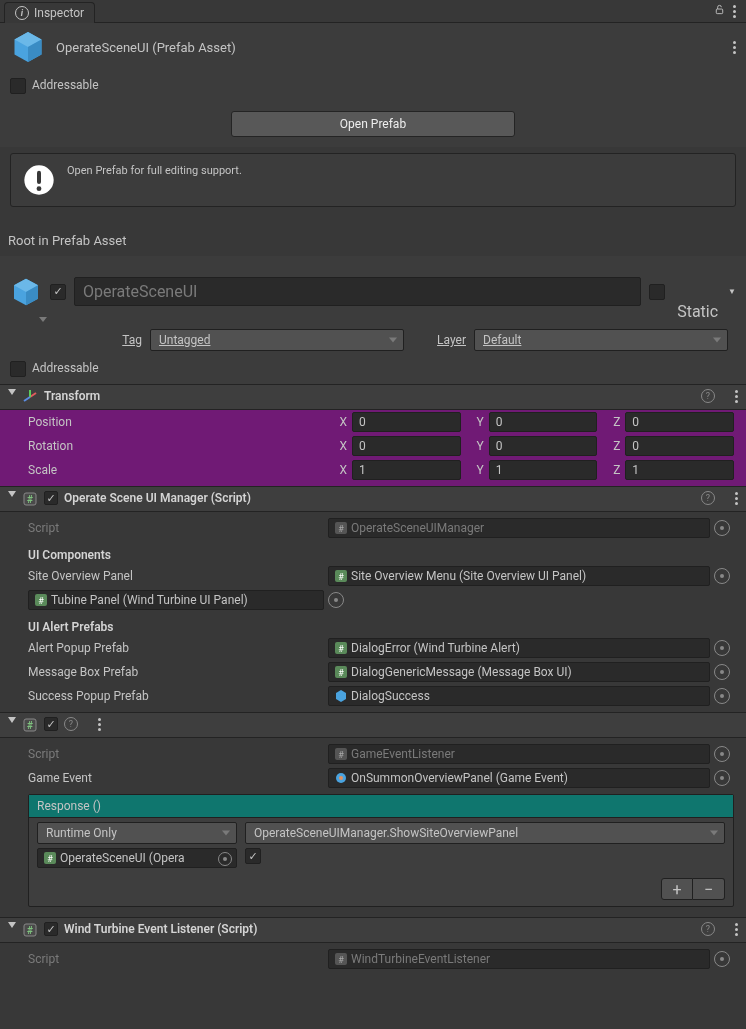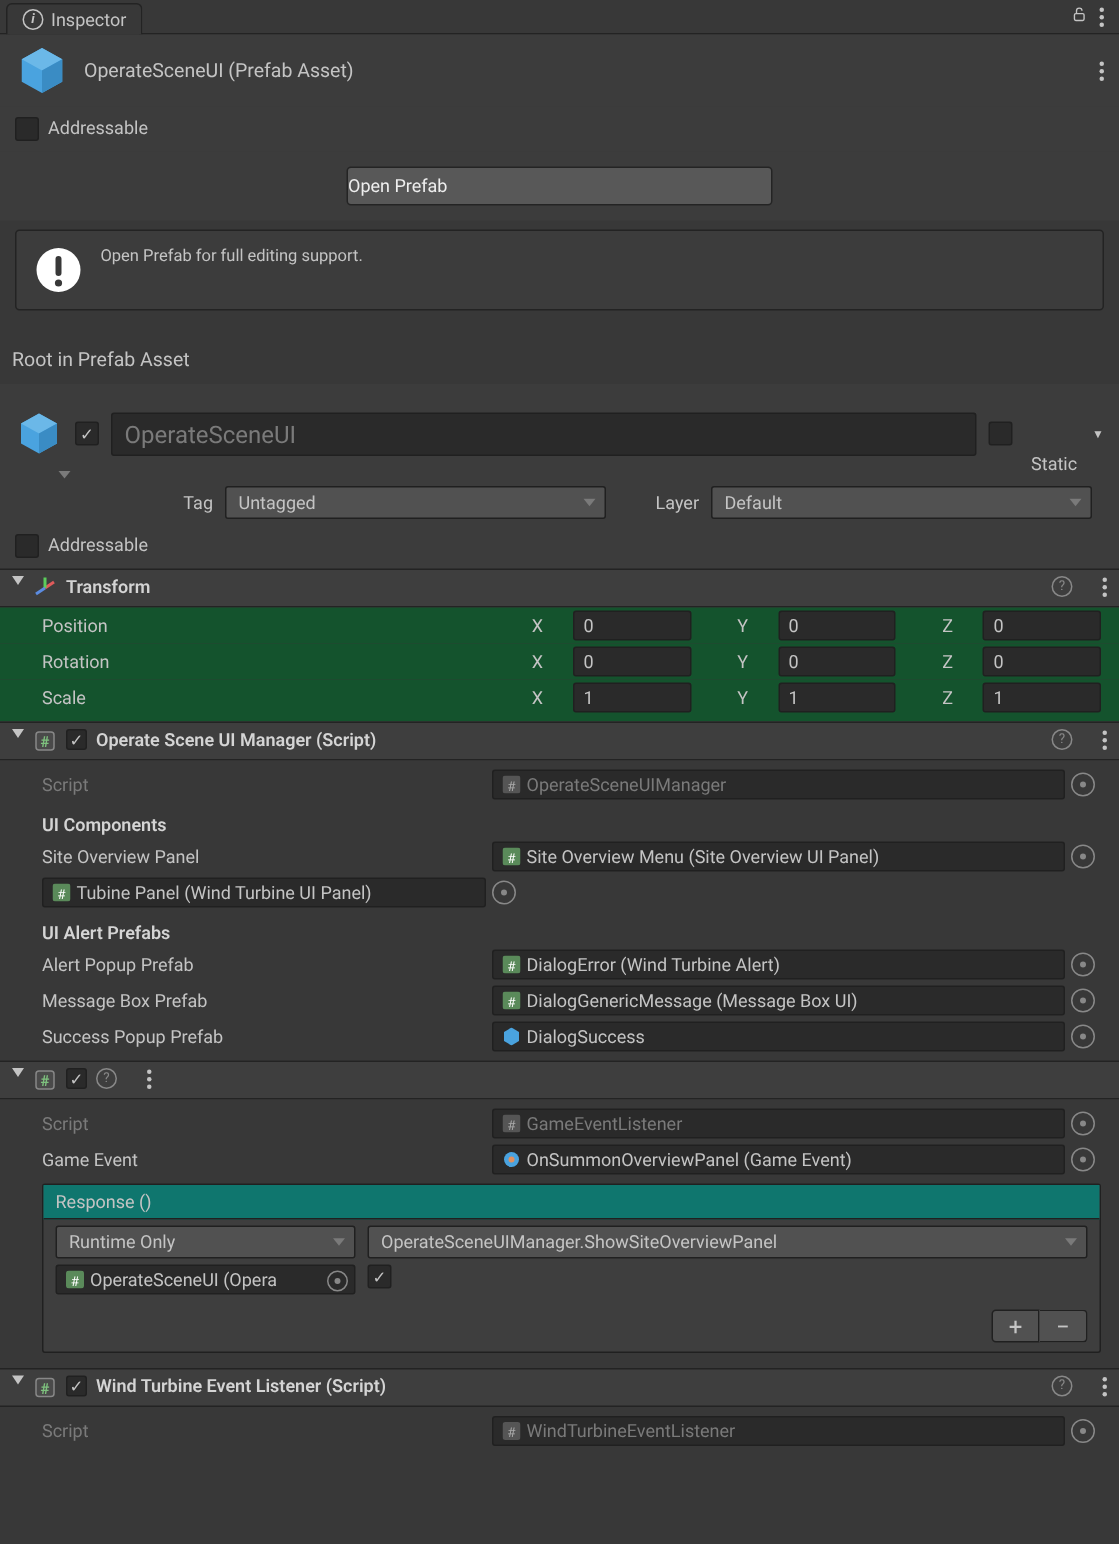--- a/index.html
+++ b/index.html
@@ -17,49 +17,49 @@
 .prefab-icon { width: 36px; height: 36px; }
 .prefab-icon svg { width: 36px; height: 36px; }
 .asset-name { font-size: 13px; color: #c4c4c4; }
 .header .actions { margin-left: auto; display: flex; gap: 6px;}
 
 .chk-row { display: flex; align-items: flex-start; gap: 6px; padding: 7px 10px; background: #3c3c3c;}
 .chk { width: 16px; height: 16px; background: #2a2a2a; border: 1px solid #202020; border-radius: 2px; display:flex; align-items:center; justify-content:center;}
 .chk.checked::after { content: "✓"; font-size: 11px; color: #c4c4c4; }
 
 .open-prefab-row { padding: 10px; background: #3c3c3c; display:flex; justify-content:center;}
-.open-prefab-btn { width: 284px; padding: 5px 0; background: #585858; color: #eee; border: 1px solid #242424; border-radius: 3px; text-align: left; cursor:pointer;}
+.open-prefab-btn { width: 284px; padding: 5px 0; background: #585858; color: #eee; border: 1px solid #242424; border-radius: 3px; text-align: center; cursor:pointer;}
 
 .info-box { margin: 6px 10px 10px 10px; padding: 10px 12px; background: #3c3c3c; border: 1px solid #232323; border-radius: 3px; display: flex; align-items: flex-start; gap: 12px; }
 .info-icon { width: 32px; height: 32px; flex-shrink:0; }
 .info-text { font-size: 11px; color: #c4c4c4; }
 
 .root-label { padding: 16px 8px 8px 8px; font-size: 13px; color: #c4c4c4; background: #383838;}
 
 .go-header { display: flex; align-items: center; gap: 8px; padding: 6px 10px; background: #3c3c3c;}
 .go-icon { width: 32px; height: 32px; }
 .name-input { flex: 1; background: #2a2a2a; border: 1px solid #202020; border-radius: 2px; padding: 4px 8px; color: #7a7a7a; font-size: 16px;}
-.static-label { font-size: 12px; color: #c4c4c4; margin-left: 4px; margin-top: 40px;}
+.static-label { font-size: 16px; color: #c4c4c4; margin-left: 4px; margin-top: 40px;}
 .tri { font-size: 8px; color: #c4c4c4; margin-left:2px;}
 .go-popout { position: relative;}
 .go-popout::after { content: ""; position: absolute; right: -5px; bottom: -14px; width: 0; height: 0; border-left: 4px solid transparent; border-right: 4px solid transparent; border-top: 5px solid #7a7a7a;}
 
-.tag-layer { display: grid; grid-template-columns: 90px 1fr 70px 1fr; gap: 0; align-items: center; padding: 2px 18px 6px 60px; background: #3c3c3c;}
+.tag-layer { display: grid; grid-template-columns: 90px 1fr 70px 1fr; gap: 0; align-items: center; padding: 2px 18px 6px 60px; background: #3c3c3c; text-decoration: underline;}
 .tl-label { text-align: right; padding-right: 8px; font-size: 12px;}
 .dropdown { background: #515151; border: 1px solid #202020; border-radius: 2px; padding: 3px 8px; color: #c4c4c4; position: relative; font-size:12px;}
 .dropdown::after { content: ""; position: absolute; right: 6px; top: 50%; transform: translateY(-50%); width: 0; height: 0; border-left: 4px solid transparent; border-right: 4px solid transparent; border-top: 5px solid #7a7a7a; }
 
 .comp-header { display: flex; align-items: flex-start; gap: 6px; padding: 4px 8px; background: #3e3e3e; border-top: 1px solid #232323; border-bottom: 1px solid #232323;}
 .foldout { width: 0; height: 0; border-left: 4px solid transparent; border-right: 4px solid transparent; border-top: 6px solid #c4c4c4; }
 .comp-icon { width: 16px; height: 16px; display:flex; align-items:center; justify-content:center;}
 .comp-title { font-weight: 600; font-size: 12px; color: #d4d4d4; flex:1;}
 .comp-actions { display: flex; gap: 10px; align-items: center; }
 .help-icon { width: 14px; height: 14px; border: 1.3px solid #888; border-radius: 50%; display: flex; align-items: center; justify-content: center; font-size: 9px; color: #888;}
 
-.prop-row { display: grid; grid-template-columns: 296px 18px 1fr 18px 1fr 18px 1fr; gap: 20px; align-items: center; padding: 2px 12px 2px 28px; background: #14532d;}
+.prop-row { display: grid; grid-template-columns: 296px 18px 1fr 18px 1fr 18px 1fr; gap: 5px; align-items: center; padding: 2px 12px 2px 28px; background: #701a75;}
 .prop-row .label { font-size: 12px; color: #c4c4c4;}
 .axis { text-align: right; font-size: 12px; color: #c4c4c4;}
 .num-input { background: #2a2a2a; border: 1px solid #202020; border-radius: 2px; padding: 2px 6px; color: #c4c4c4; font-size: 12px; width: 100%;}
 
 .field-row { display: grid; grid-template-columns: 296px 1fr 20px; gap: 4px; align-items: center; padding: 2px 12px 2px 28px; background: #383838;}
 .field-label { font-size: 12px; color: #c4c4c4;}
 .field-label.dim { color: #7a7a7a;}
 .obj-field { background: #2a2a2a; border: 1px solid #202020; border-radius: 2px; padding: 2px 6px; color: #c4c4c4; font-size: 12px; display: flex; align-items: center; gap: 4px; min-height: 20px;}
 .obj-field.dim { color: #7a7a7a;}
 .obj-field-icon { width: 12px; height: 12px; flex-shrink:0;}

